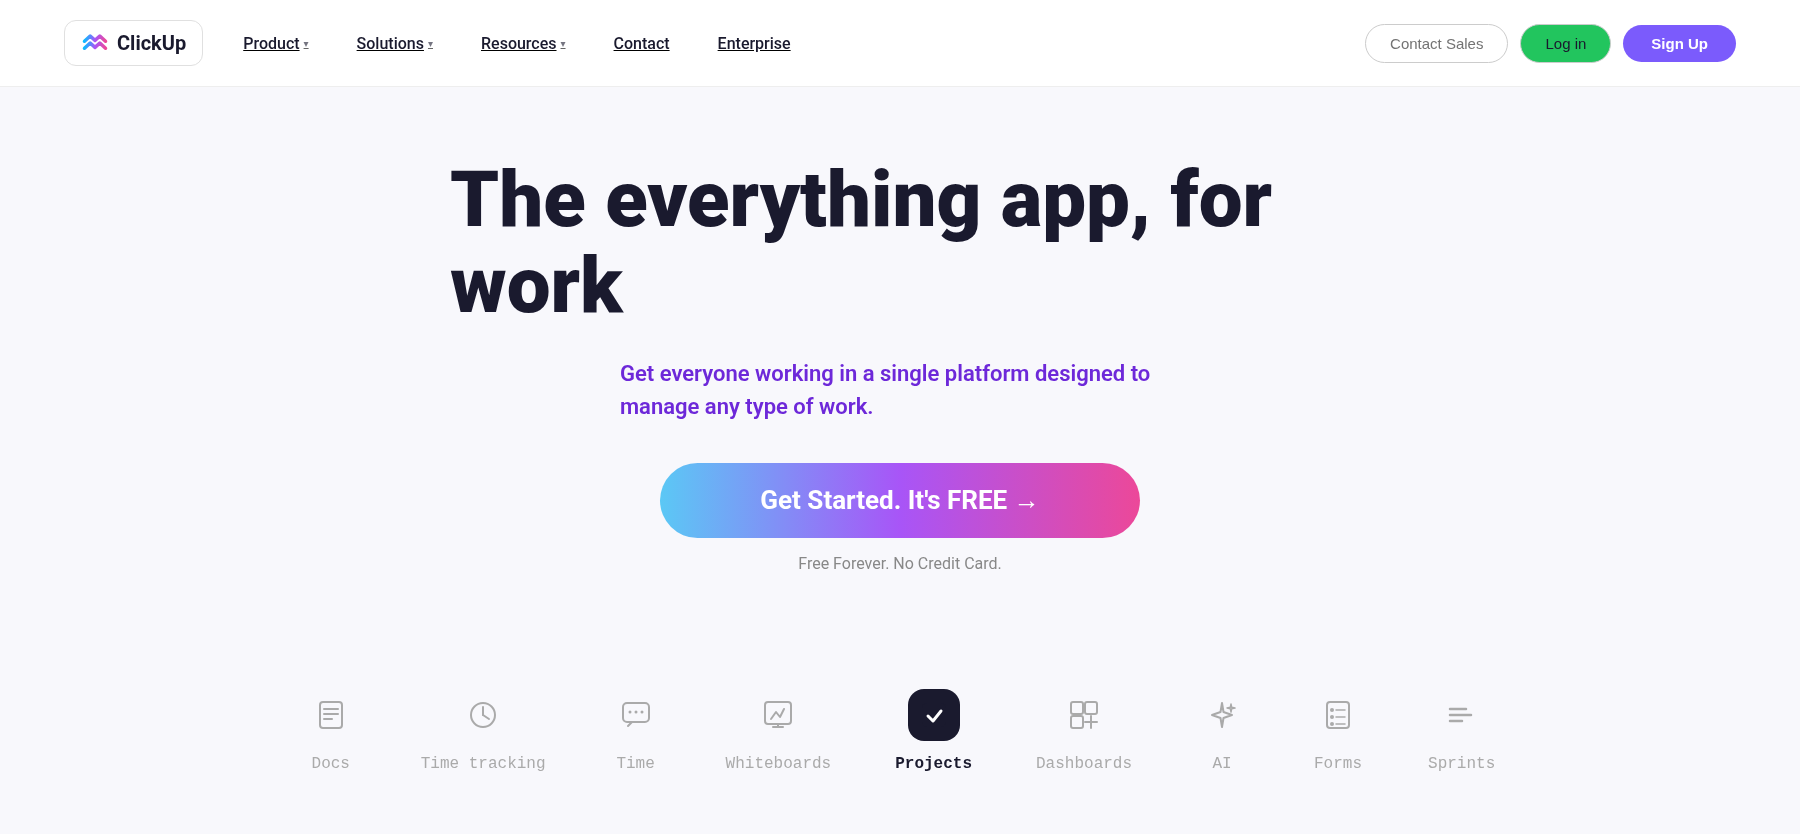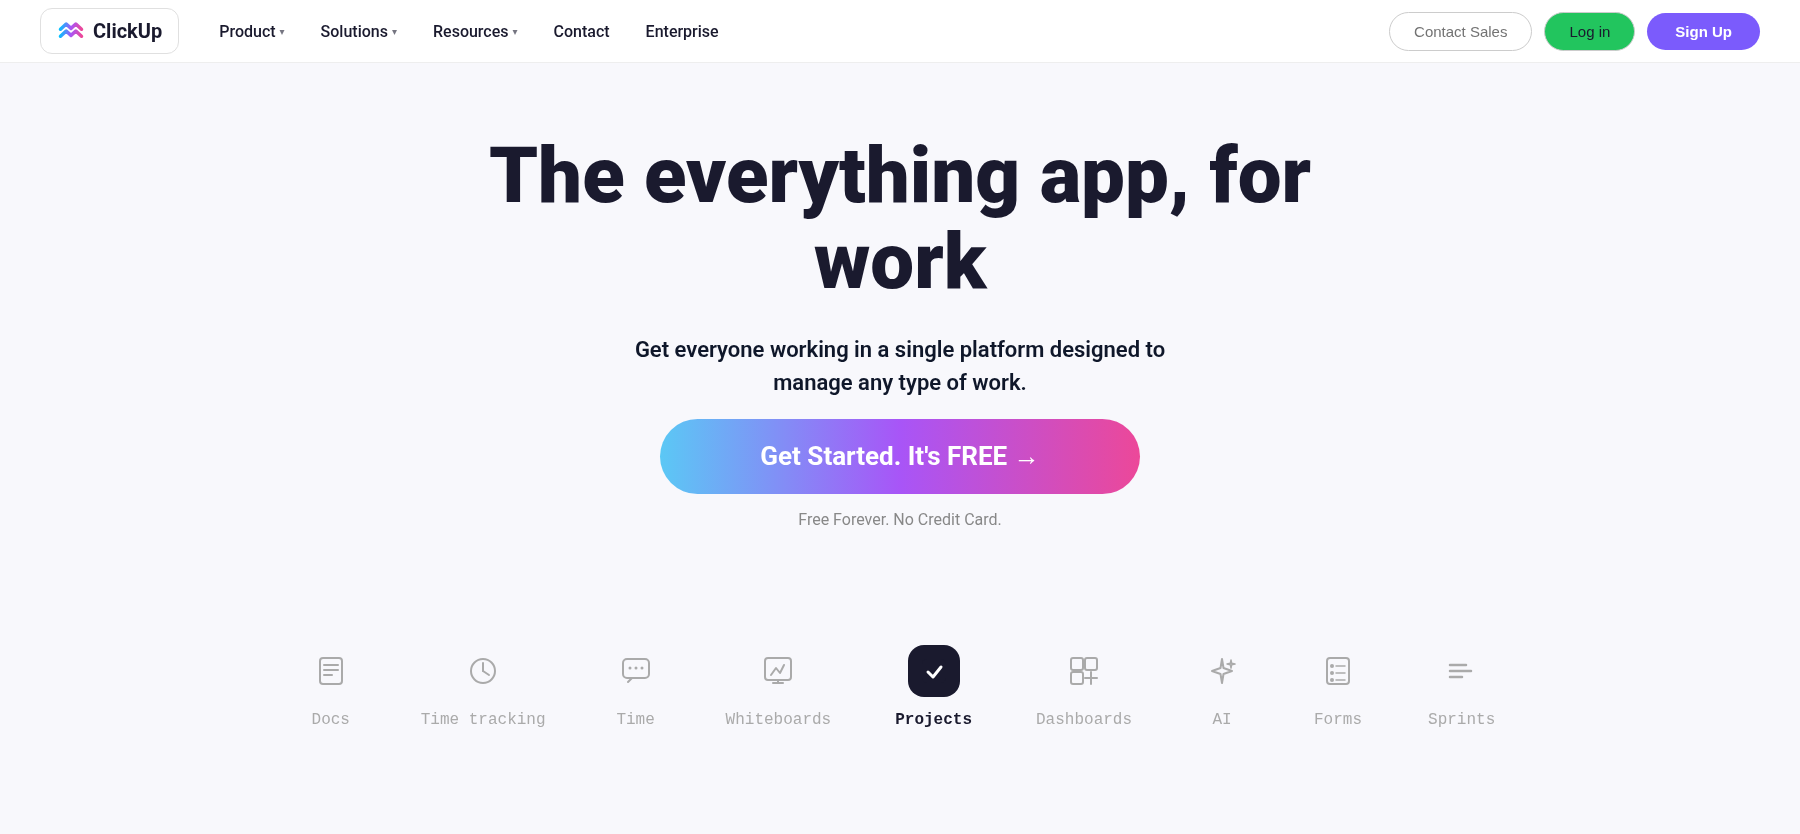--- a/index.html
+++ b/index.html
@@ -14,22 +14,22 @@
       min-height: 834px;
       width: 1800px;
       overflow-x: hidden;
     }
 
     
     .navbar {
       display: flex;
       align-items: center;
       justify-content: space-between;
-      padding: 0 40px;
-      height: 63px;
+      padding: 0 64px;
+      height: 87px;
       background: #ffffff;
       border-bottom: 1px solid #eeeeee;
     }
 
     .navbar-left {
       display: flex;
       align-items: center;
       gap: 8px;
     }
 
@@ -51,22 +51,23 @@
 
     .logo-text {
       font-size: 20px;
       font-weight: 700;
       color: #1a1a2e;
     }
 
     .navbar-nav {
       display: flex;
       align-items: flex-end;
-      gap: 4px;
+      gap: 16px;
       margin-left: 16px;
+      text-decoration: underline;
     }
 
     .nav-item {
       display: flex;
       align-items: center;
       gap: 4px;
       padding: 8px 16px;
       border-radius: 8px;
       cursor: pointer;
       font-size: 16px;
@@ -119,39 +120,38 @@
       border: none;
     }
 
     
     .hero {
       display: flex;
       flex-direction: column;
       align-items: center;
       justify-content: center;
       padding: 70px 40px 40px;
-      text-align: center;
     }
 
     .hero-title {
       font-size: 78px;
       font-weight: 900;
       color: #1a1a2e;
       line-height: 1.1;
       max-width: 900px;
       margin-bottom: 28px;
     }
 
     .hero-subtitle {
       font-size: 22px;
       font-weight: 600;
-      color: #0f172a;
+      color: #6d28d9;
       line-height: 1.5;
       max-width: 560px;
-      margin-bottom: 20px;
+      margin-bottom: 40px;
     }
 
     .btn-cta {
       display: inline-flex;
       align-items: center;
       gap: 10px;
       padding: 22px 60px;
       border-radius: 50px;
       background: linear-gradient(90deg, #5bc8f5 0%, #a855f7 50%, #ec4899 100%);
       font-size: 26px;

